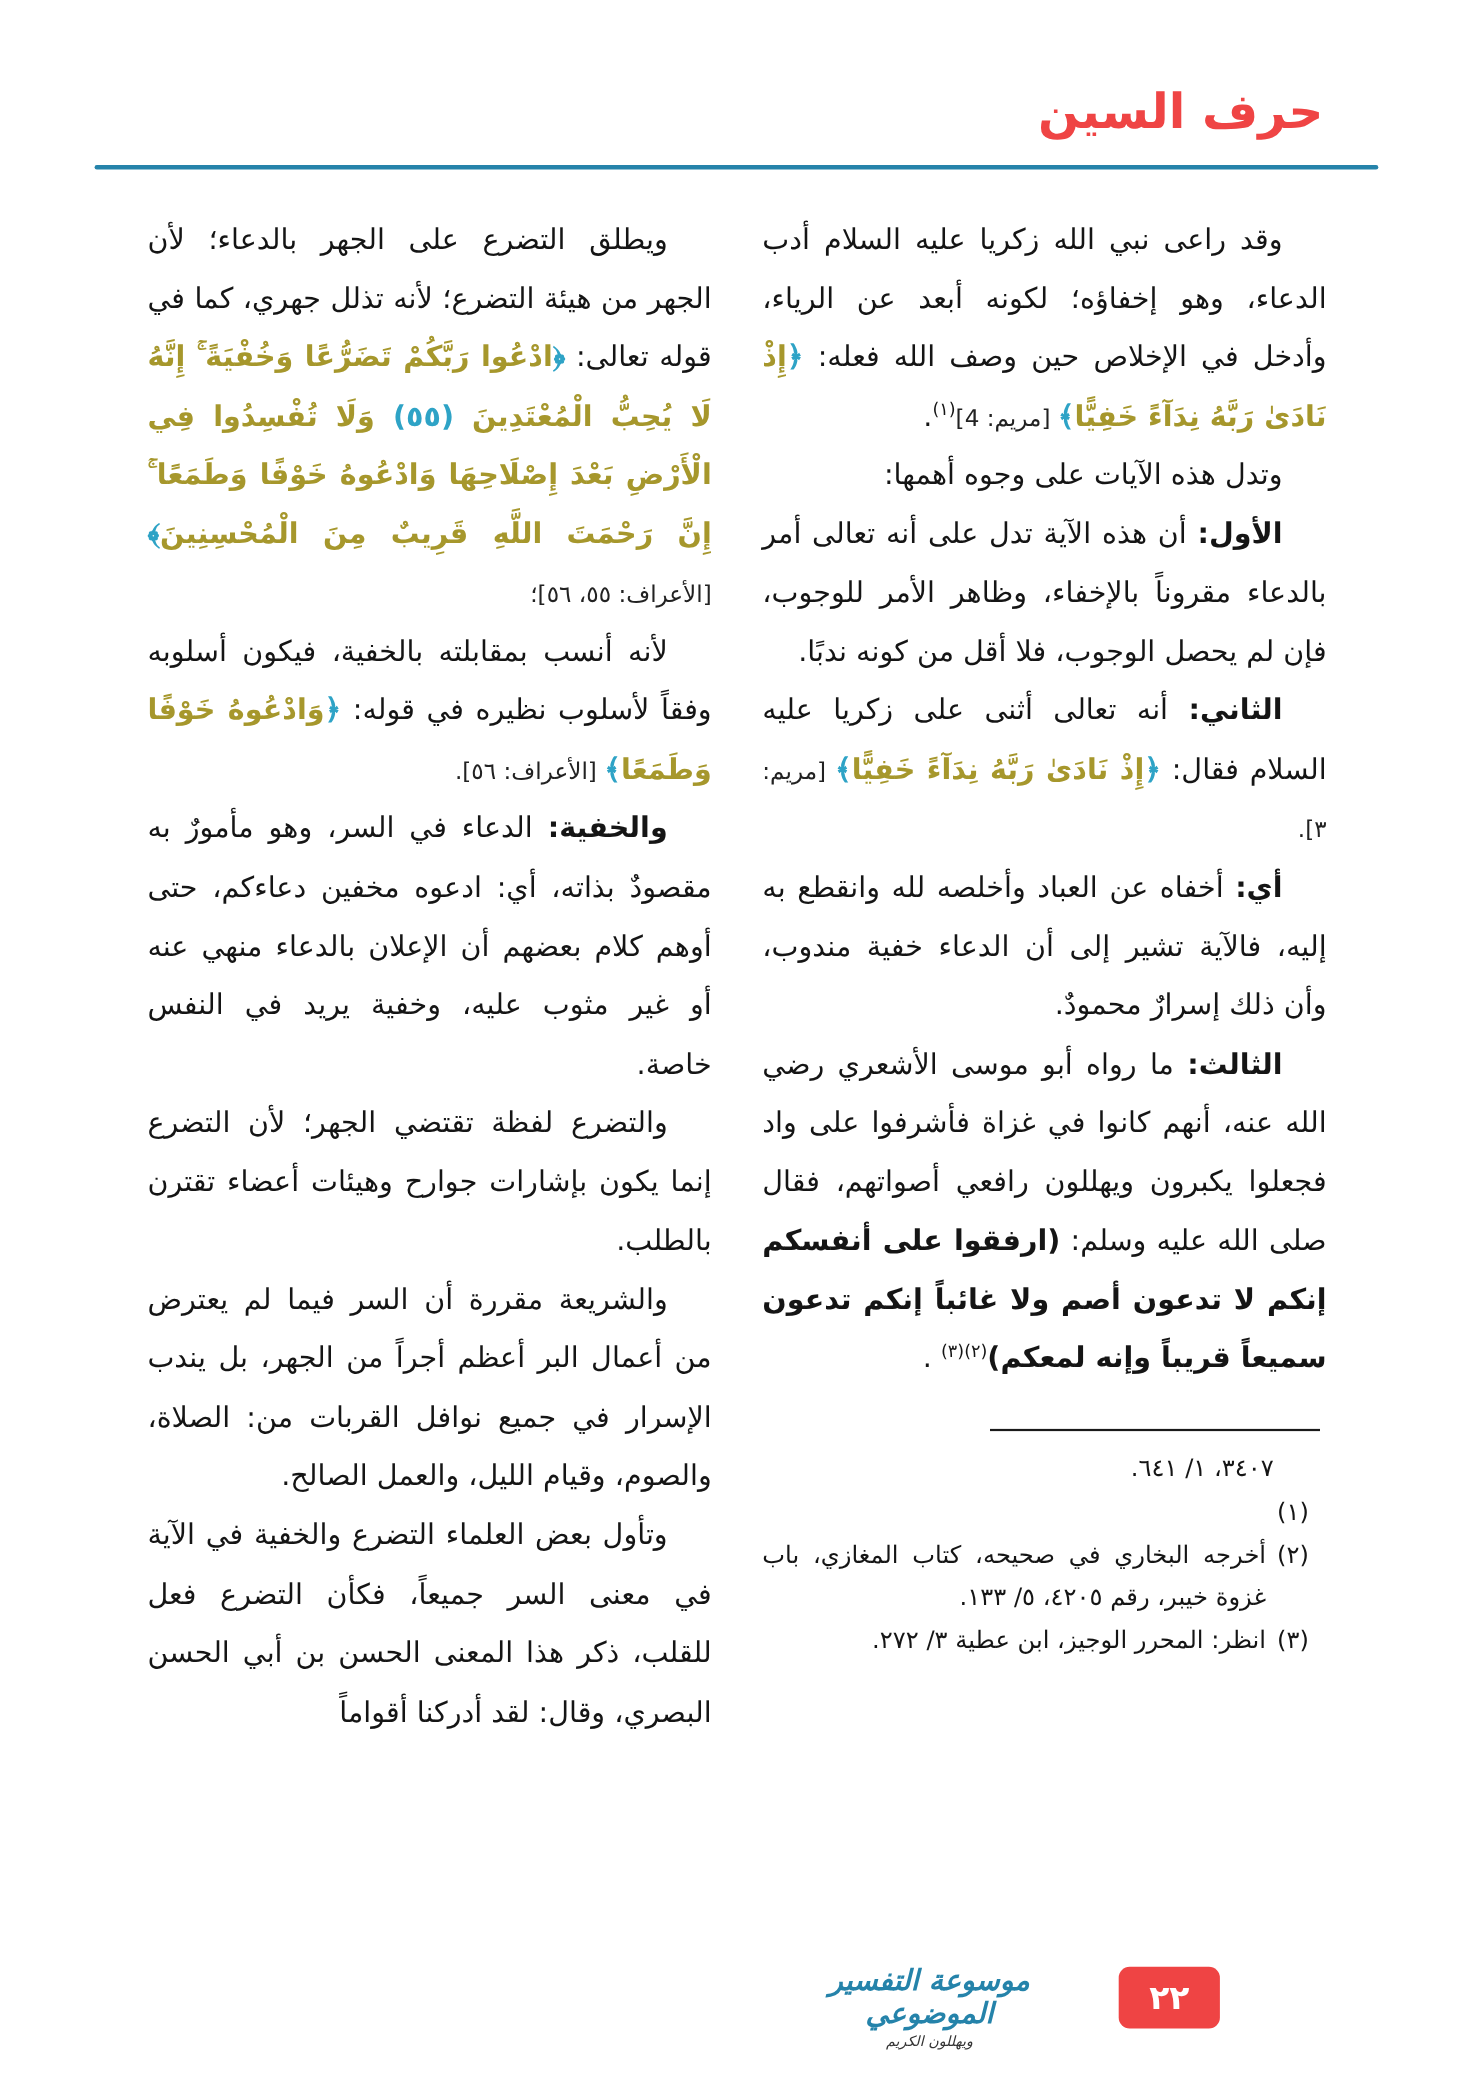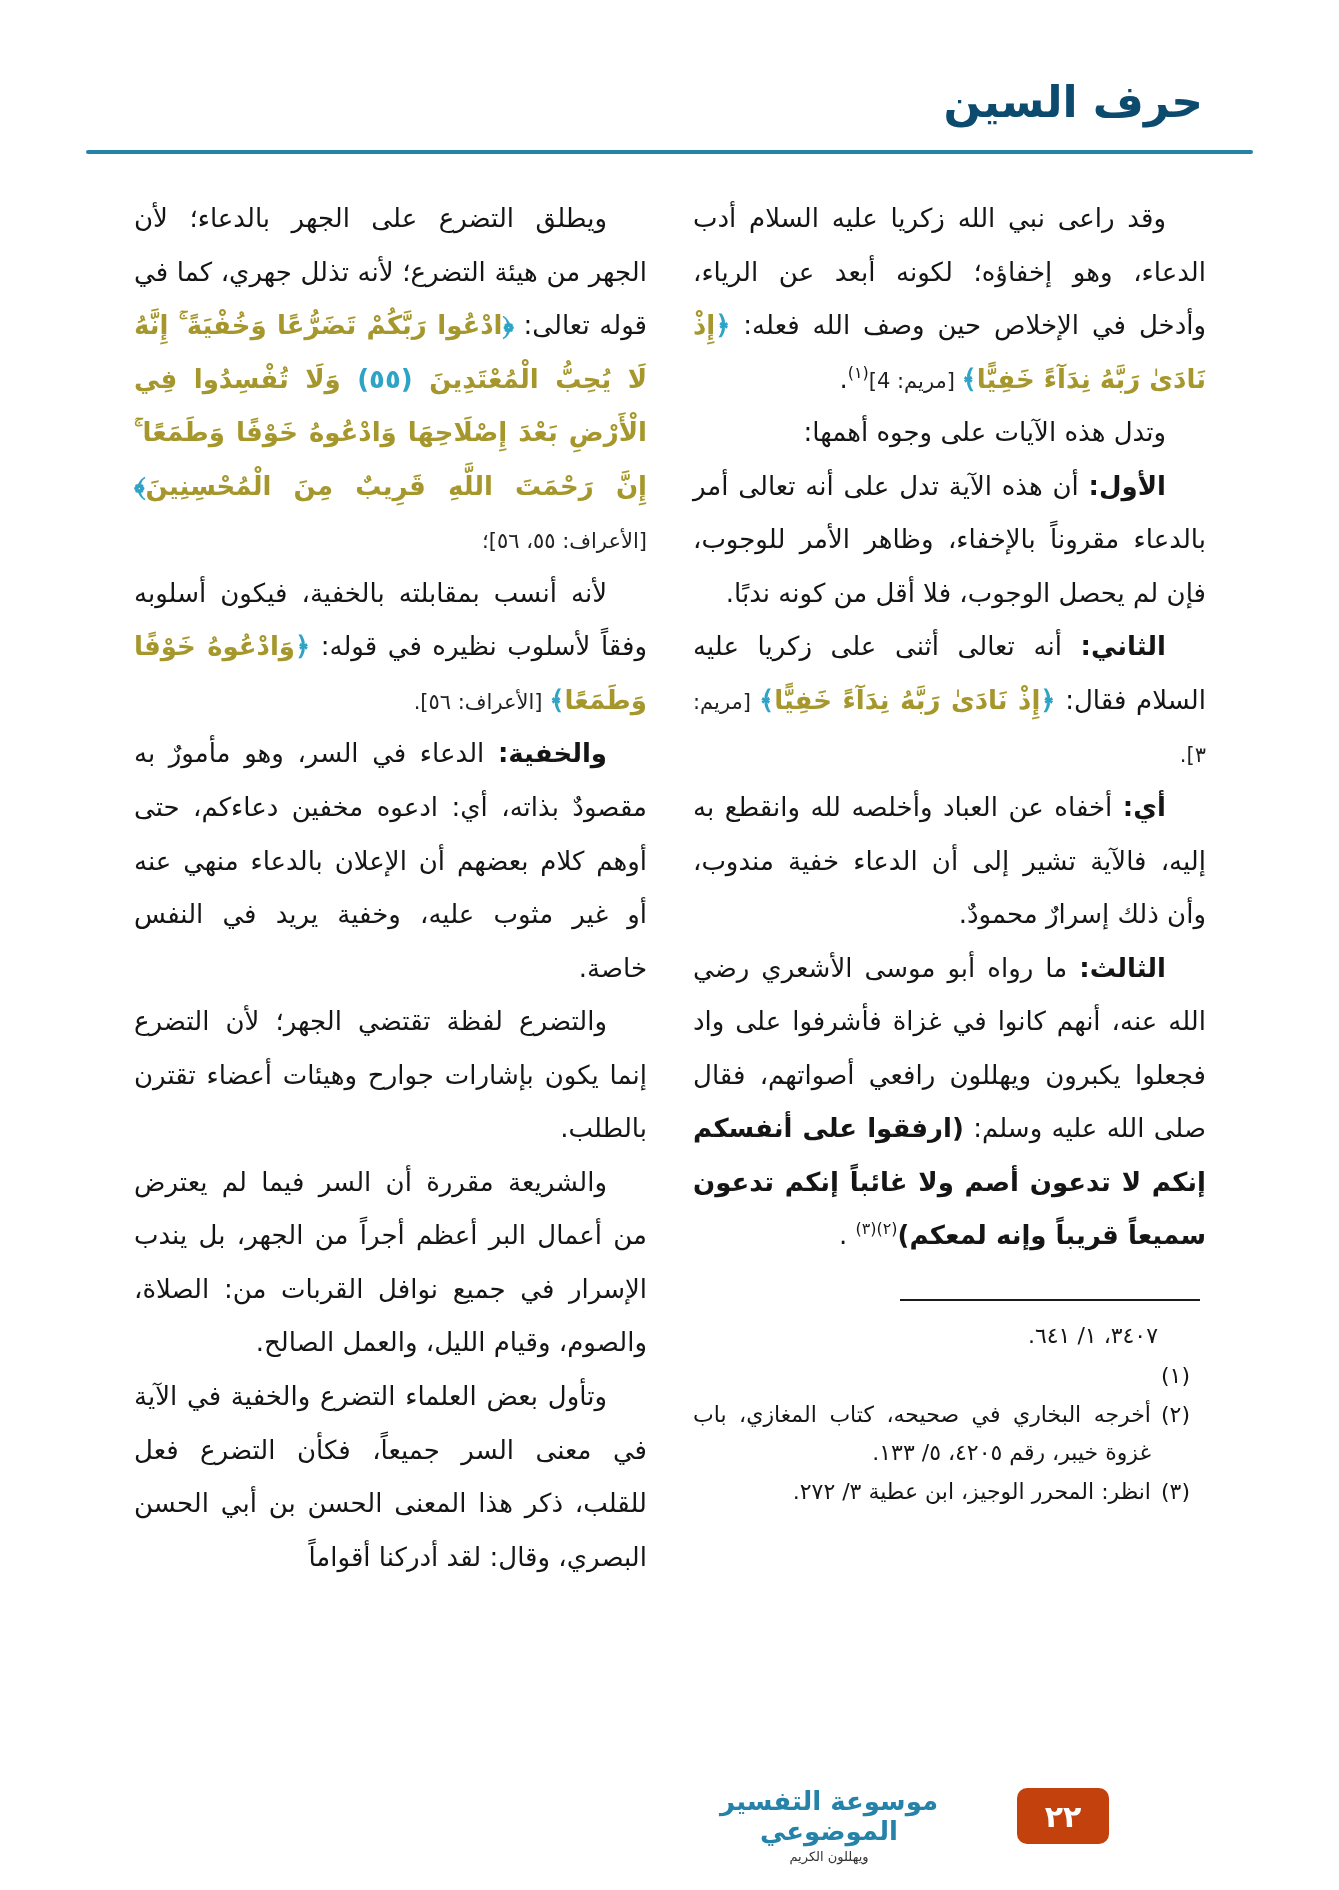--- a/index.html
+++ b/index.html
@@ -11,21 +11,21 @@
     overflow:hidden;
     direction:rtl;
     font-family:"DejaVu Sans",sans-serif;
     color:#151515;
   }
   
   .header-title{
     position:absolute;
     top:76px;
     right:136px;
-    color:#0c4a6e;
+    color:#ef4444;
     font-size:44px;
     font-weight:bold;
     letter-spacing:0px;
   }
   .header-rule{
     position:absolute;
     top:150px;
     left:86px;
     right:86px;
     height:4px;
@@ -59,34 +59,35 @@
   .footnotes{margin-top:36px;}
   .fn-rule{width:300px;height:2px;background:#1a1a1a;margin:0 6px 16px 0;}
   .fn-cont{font-size:22px;line-height:1.75;padding-right:48px;margin-bottom:2px;}
   .fn-item{display:flex;gap:10px;font-size:22px;line-height:1.75;padding-right:16px;}
   .fn-num{flex:0 0 auto;}
   .fn-text{flex:1;text-align:justify;}
   
   .footer-logo{
     position:absolute;
     bottom:26px;
-    right:360px;
+    right:344px;
     width:300px;
     text-align:center;
     color:#2583aa;
+    font-style:italic;
   }
   .logo-main{font-size:26px;font-weight:bold;}
   .logo-sub{font-size:13px;color:#333;margin-top:3px;}
   .page-badge{
     position:absolute;
     bottom:46px;
     right:230px;
     width:92px;
     height:56px;
-    background:#c2410c;
+    background:#ef4444;
     border-radius:10px;
     color:#ffffff;
     font-size:30px;
     font-weight:bold;
     display:flex;
     align-items:center;
     justify-content:center;
   }
 </style>
 </head>

